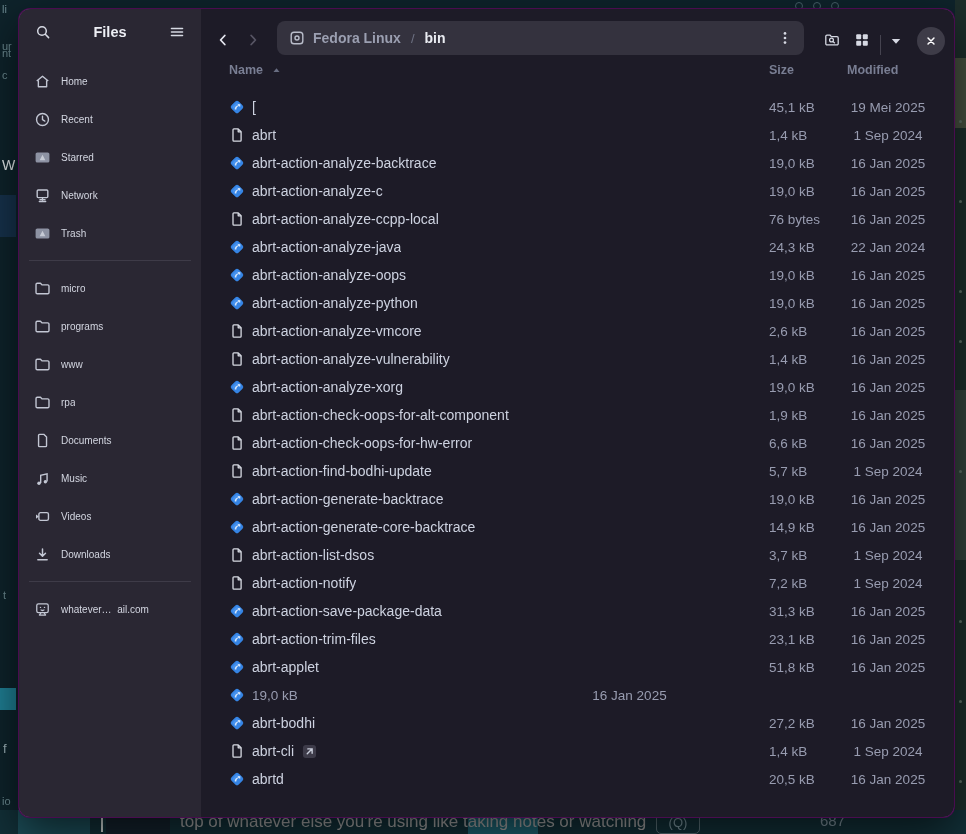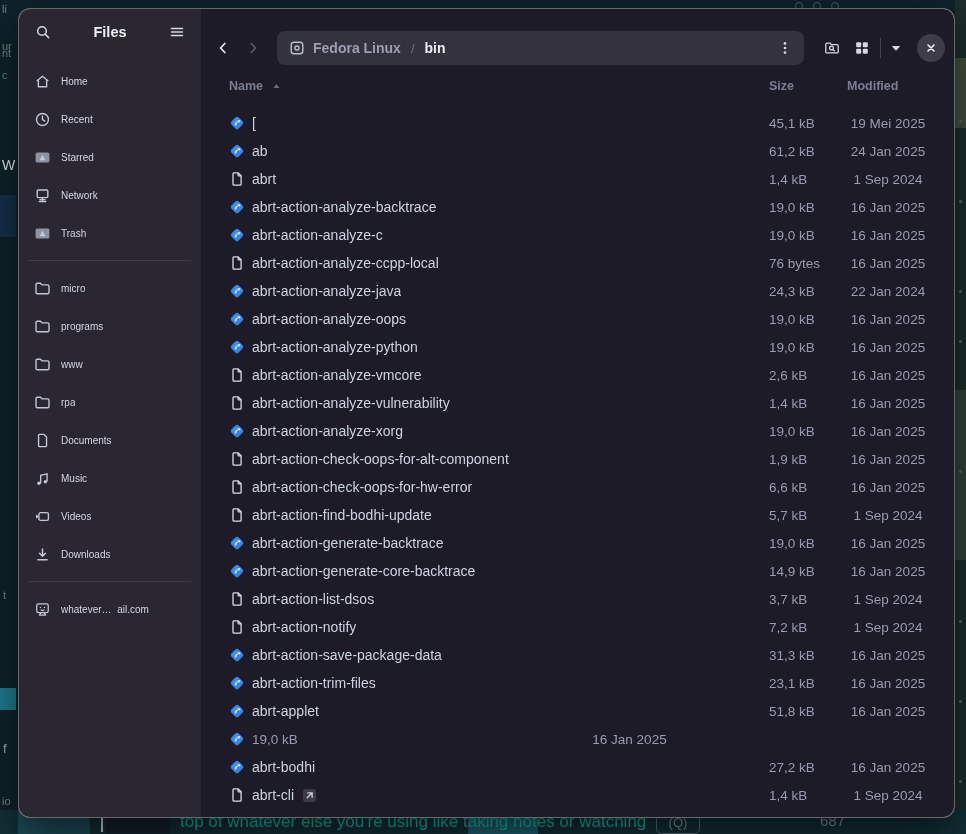--- a/index.html
+++ b/index.html
@@ -17,50 +17,50 @@
   .bg-right .patch1{position:absolute;top:58px;left:0;width:11px;height:70px;background:#46503f}
   .bg-right .patch2{position:absolute;top:390px;left:0;width:11px;height:170px;background:#33433c}
   .bg-right .dot{position:absolute;left:4px;width:3px;height:3px;border-radius:50%;background:#5c6f65}
   .bg-leftbar1{position:absolute;left:0;top:195px;width:16px;height:42px;background:#16324c}
   .bg-leftbar2{position:absolute;left:0;top:688px;width:16px;height:22px;background:#1f7f94}
   .bg-bottom{position:absolute;left:0;top:810px;width:966px;height:24px;background:#123038}
   .bg-block1{position:absolute;left:18px;top:810px;width:72px;height:24px;background:#1c4e59}
   .bg-tick{position:absolute;left:101px;top:812px;width:2px;height:20px;background:#cfd6d4}
   .bg-block2{position:absolute;left:106px;top:810px;width:64px;height:24px;background:#14222d}
   .bg-block3{position:absolute;left:468px;top:810px;width:70px;height:24px;background:#1d6170}
-  .bg-bottom-text{position:absolute;left:180px;top:812px;font-size:17px;color:#14b8a6;white-space:nowrap}
+  .bg-bottom-text{position:absolute;left:180px;top:812px;font-size:17px;color:#a3a3a3;white-space:nowrap}
   .bg-badge{position:absolute;left:656px;top:811px;width:42px;height:21px;border:1.5px solid #5a7078;border-radius:5px;
     color:#7d97a0;font-size:13px;display:flex;align-items:center;justify-content:center}
   .bg-page-num{position:absolute;left:820px;top:812px;font-size:15px;color:#81949f}
 
   
   .window{
     position:absolute;left:18px;top:8px;width:937px;height:810px;
     border-radius:12px;overflow:hidden;display:flex;
-    background:#e5e5e5;border:1px solid rgba(0,0,0,.55);box-sizing:border-box;
+    background:#a21caf;border:1px solid rgba(0,0,0,.55);box-sizing:border-box;
     box-shadow:0 16px 44px rgba(0,0,0,.6);
   }
 
   
   .sidebar{width:182px;flex-shrink:0;background:#2a2733;display:flex;flex-direction:column}
   .sb-header{height:46px;display:flex;align-items:center;justify-content:space-between;padding:0 9px;flex-shrink:0}
   .sb-title{color:#edeff5;font-weight:bold;font-size:14.5px}
   .icon-btn{width:30px;height:30px;border-radius:7px;display:flex;align-items:center;justify-content:center;
     color:#d6d9e3;background:transparent;border:none;padding:0;cursor:pointer}
   .icon-btn svg{width:16px;height:16px}
   .sb-nav{padding:7px 6px 0 6px;overflow:hidden}
   .sb-item{display:flex;align-items:center;gap:10px;height:38px;padding:0 9px;border-radius:7px;cursor:pointer}
   .sb-ico{width:17px;height:17px;color:#c3c7d4;flex-shrink:0;display:flex}
   .sb-ico svg{width:17px;height:17px}
   .sb-label{font-size:10px;color:#d3d6e1;white-space:pre;overflow:hidden;text-overflow:ellipsis}
   .sb-sep{height:1px;background:#3e3b48;margin:8px 4px}
 
   
   .main{flex:1;min-width:0;display:flex;flex-direction:column;background:#1d1b27}
-  .headerbar{height:46px;display:flex;align-items:center;padding:16px 9px 0 7px;flex-shrink:0}
+  .headerbar{height:46px;display:flex;align-items:flex-end;padding:0 9px 0 7px;flex-shrink:0}
   .nav-btn{color:#e4e6ee}
   .nav-btn.disabled{color:#565463}
   .pathbar{flex:1;min-width:0;height:34px;background:#34323e;border-radius:8px;display:flex;align-items:center;
     gap:8px;padding:0 5px 0 12px;margin:0 13px 0 9px;cursor:pointer}
   .pathbar .drive{width:16px;height:16px;color:#b9bdca;display:flex}
   .crumb-root{font-size:14px;font-weight:bold;color:#9b9fb1;white-space:nowrap}
   .crumb-sep{font-size:13px;color:#6e7284;margin:0 2px}
   .crumb-current{font-size:14px;font-weight:bold;color:#eaecf2;white-space:nowrap}
   .pathbar .spacer{flex:1}
   .kebab-btn{width:28px;height:28px;border-radius:6px}
@@ -381,34 +381,20 @@
             </svg>
           </span>
           <span class="fname">
             <span class="ftext">[</span>
           </span>
           <span class="fsize">45,1 kB</span>
           <span class="fmod">19 Mei 2025</span>
         </div>
         <div class="frow">
           <span class="fico">
-            <svg viewBox="0 0 16 16">
-              <rect x="2.9" y="2.9" width="10.2" height="10.2" rx="2.4" transform="rotate(45 8 8)" fill="#3584e4"></rect>
-              <path d="M3.2 8 8 3.2l2.2 2.2-4.8 4.8z" fill="#4a94ef" opacity=".85"></path>
-              <path d="M5.7 10.4c.1-2.4 1.6-3.9 3.8-4.1l-1-1.2 2.9.2-.3 2.9-1-1.1c-1.6.3-2.6 1.3-2.8 3.3z" fill="#d7e7fb"></path>
-            </svg>
-          </span>
-          <span class="fname">
-            <span class="ftext">ab</span>
-          </span>
-          <span class="fsize">61,2 kB</span>
-          <span class="fmod">24 Jan 2025</span>
-        </div>
-        <div class="frow">
-          <span class="fico">
             <svg viewBox="0 0 16 16" fill="none" stroke="#d8dbe4" stroke-width="1.3" stroke-linejoin="round">
               <path d="M4.9 1.9h4.3l2.9 2.9v8.5a.9.9 0 0 1-.9.9H4.9a.9.9 0 0 1-.9-.9V2.8a.9.9 0 0 1 .9-.9z"></path>
               <path d="M9.2 1.9v2.9h2.9"></path>
             </svg>
           </span>
           <span class="fname">
             <span class="ftext">abrt</span>
           </span>
           <span class="fsize">1,4 kB</span>
           <span class="fmod">1 Sep 2024</span>

